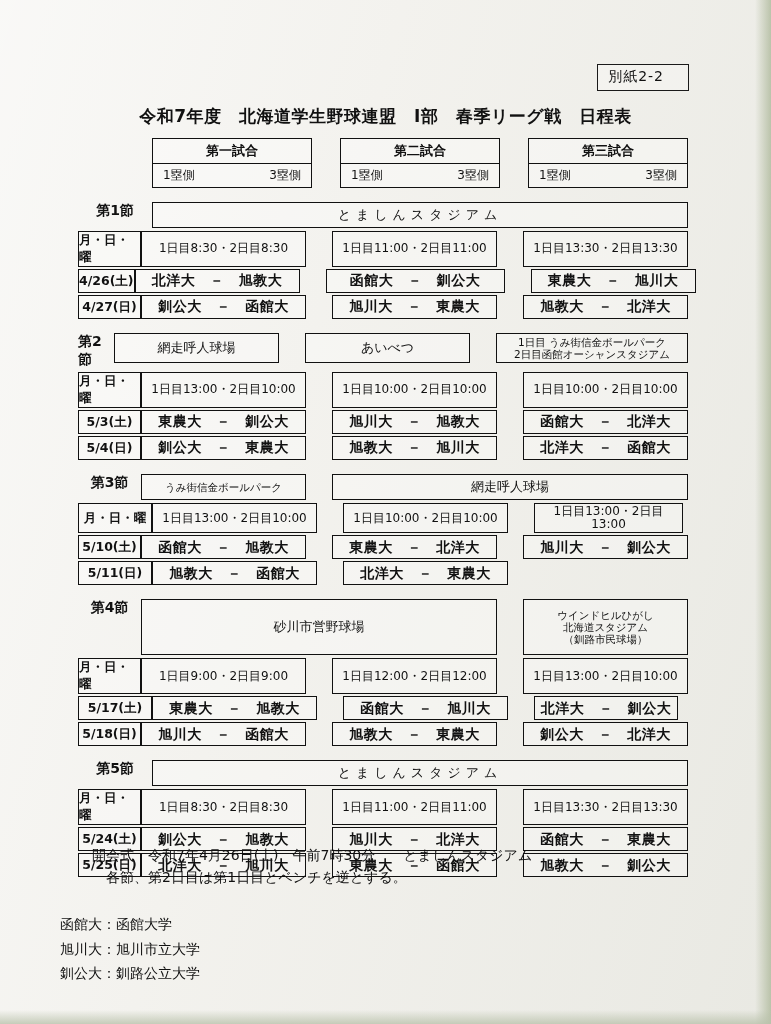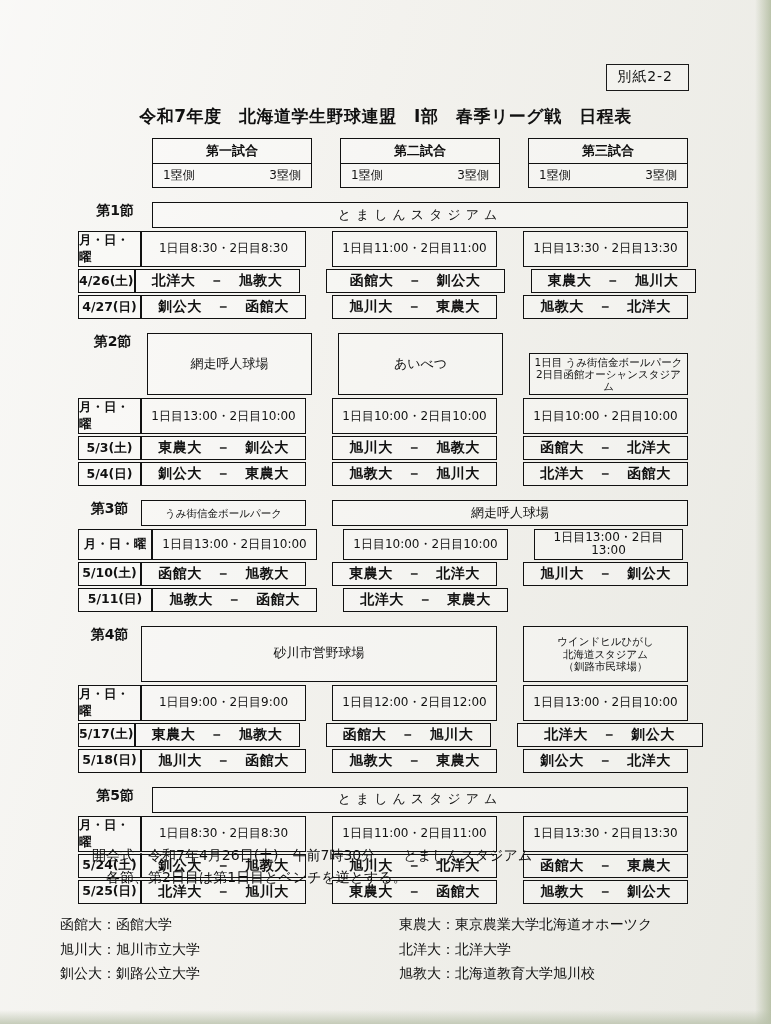--- a/index.html
+++ b/index.html
@@ -36,21 +36,21 @@
     width: 771px; height: 14px;
     background: linear-gradient(to bottom, rgba(200,205,188,0.0), rgba(186,194,172,0.8));
   }
 
   
   .doc-code {
     position: absolute;
     right: 82px;
     top: 64px;
     border: 1.5px solid #1a1a1a;
-    padding: 3px 15px 4px 10px;
+    padding: 3px 24px 4px 10px;
     font-size: 14px;
     letter-spacing: 1px;
     color: #111;
     background: rgba(255,255,255,0.25);
   }
 
   .doc-title {
     position: absolute;
     left: 0; right: 0;
     top: 105px;
@@ -277,21 +277,21 @@
         </div>
       </div>
     </div>
 
     <div class="section">
       <div class="sec-venue-row">
         <div class="sec-label">第2節</div>
         <div class="venues">
           <div class="venue" style="width:165px;">網走呼人球場</div>
           <div class="venue gap-left" style="width:165px;">あいべつ</div>
-          <div class="venue small gap-left" style="width:159px; white-space:pre-line;margin-top:20px;">1日目 うみ街信金ボールパーク
+          <div class="venue small gap-left" style="width:192px; white-space:pre-line;">1日目 うみ街信金ボールパーク
 2日目函館オーシャンスタジアム</div>
         </div>
       </div>
       <div class="rows">
         <div class="row">
           <div class="rowhead">月・日・曜</div>
           <div class="cells">
             <div class="cell time" style="width:165px;">1日目13:00・2日目10:00</div>
             <div class="cell time gap-left" style="width:165px;">1日目10:00・2日目10:00</div>
             <div class="cell time gap-left" style="width:165px;">1日目10:00・2日目10:00</div>
@@ -368,21 +368,21 @@
             <div class="cell time" style="width:165px;">1日目9:00・2日目9:00</div>
             <div class="cell time gap-left" style="width:165px;">1日目12:00・2日目12:00</div>
             <div class="cell time gap-left" style="width:165px;">1日目13:00・2日目10:00</div>
           </div>
         </div>
         <div class="row">
           <div class="rowhead">5/17(土)</div>
           <div class="cells">
             <div class="cell match" style="width:165px;">東農大　－　旭教大</div>
             <div class="cell match gap-left" style="width:165px;">函館大　－　旭川大</div>
-            <div class="cell match gap-left" style="width:186px;">北洋大　－　釧公大</div>
+            <div class="cell match gap-left" style="width:144px;">北洋大　－　釧公大</div>
           </div>
         </div>
         <div class="row">
           <div class="rowhead">5/18(日)</div>
           <div class="cells">
             <div class="cell match" style="width:165px;">旭川大　－　函館大</div>
             <div class="cell match gap-left" style="width:165px;">旭教大　－　東農大</div>
             <div class="cell match gap-left" style="width:165px;">釧公大　－　北洋大</div>
           </div>
         </div>
@@ -430,22 +430,17 @@
     <div class="nowrap">開会式：令和7年4月26日(土)　午前7時30分　　とましんスタジアム</div>
     <div class="nowrap n2">各節、第2日目は第1日目とベンチを逆とする。</div>
   </div>
 
   <div class="legend">
     <div class="col">
       <div>函館大：函館大学</div>
       <div>旭川大：旭川市立大学</div>
       <div>釧公大：釧路公立大学</div>
     </div>
-    <div class="col right">
-      <div>東農大：東京農業大学北海道オホーツク</div>
-      <div>北洋大：北洋大学</div>
-      <div>旭教大：北海道教育大学旭川校</div>
-    </div>
   </div>
 
   <div class="paper-edge-right"></div>
   <div class="paper-edge-bottom"></div>
 </div>
 
 </body></html>

